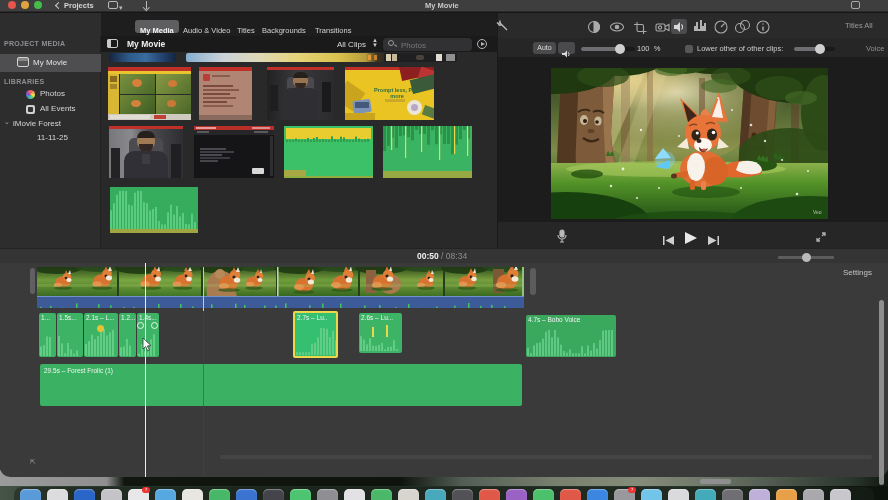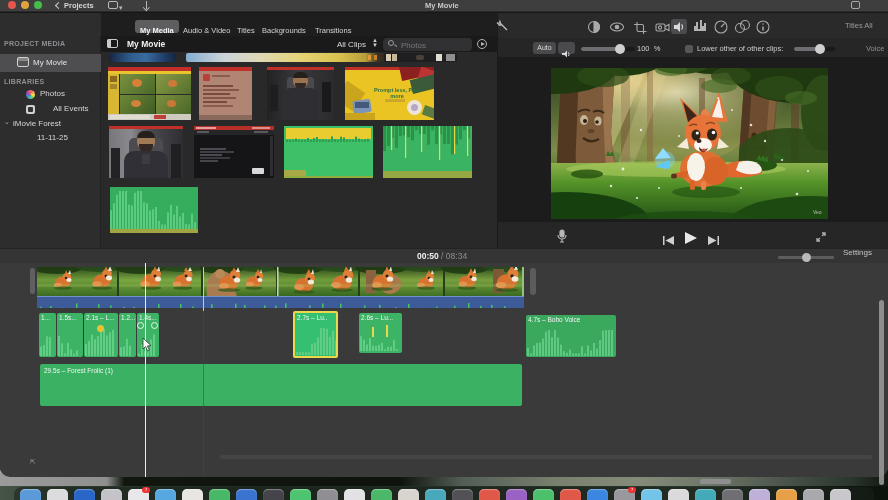--- a/index.html
+++ b/index.html
@@ -46,21 +46,21 @@
 </div>
 <div class="abs" style="left:0;top:54px;width:101px;height:18px;background:#4e4e51;"></div>
 <div class="abs" style="left:4px;top:40px;color:#8f8f93;font-size:7px;font-weight:bold;letter-spacing:.3px;">PROJECT MEDIA</div>
 <div class="abs" style="left:17px;top:57px;width:12px;height:10px;border:1.2px solid #d2d2d2;border-radius:2px;background:linear-gradient(180deg,#888 40%,#555 40%);"></div>
 <div class="abs" style="left:33px;top:58px;color:#e2e2e2;font-size:8px;">My Movie</div>
 <div class="abs" style="left:4px;top:78px;color:#8f8f93;font-size:7px;font-weight:bold;letter-spacing:.3px;">LIBRARIES</div>
 <div class="abs" style="left:26px;top:90px;width:9px;height:9px;border-radius:50%;background:conic-gradient(#e66 0 12%,#ea5 12% 25%,#ed4 25% 37%,#7c5 37% 50%,#4ba 50% 62%,#48c 62% 75%,#85c 75% 87%,#d59 87% 100%);"></div>
 <div class="abs" style="left:40px;top:89px;color:#d6d6d6;font-size:8px;">Photos</div>
 <div class="abs" style="left:26px;top:105px;width:9px;height:9px;border-radius:2px;background:#cfcfcf;"></div>
 <div class="abs" style="left:28px;top:107px;width:5px;height:5px;border-radius:1px;background:#333;"></div>
-<div class="abs" style="left:40px;top:104px;color:#d6d6d6;font-size:8px;margin-left:13px;">All Events</div>
+<div class="abs" style="left:40px;top:104px;color:#d6d6d6;font-size:8px;">All Events</div>
 <div class="abs" style="left:4px;top:118px;color:#a8a8a8;font-size:7px;">⌄</div>
 <div class="abs" style="left:13px;top:119px;color:#d6d6d6;font-size:8px;">iMovie Forest</div>
 <div class="abs" style="left:37px;top:133px;color:#d6d6d6;font-size:8px;">11-11-25</div>
 <div class="abs" style="left:101px;top:36px;width:396px;height:16px;background:#1a1a1b;"></div>
 <div class="abs" style="left:107px;top:39px;width:11px;height:9px;border:1.2px solid #c9c9c9;border-radius:2px;"></div>
 <div class="abs" style="left:107px;top:39px;width:4px;height:9px;background:#c9c9c9;border-radius:2px 0 0 2px;"></div>
 <div class="abs" style="left:127px;top:39px;color:#efefef;font-size:8.5px;font-weight:bold;">My Movie</div>
 <div class="abs" style="left:337px;top:40px;color:#dcdcdc;font-size:8px;font-weight:normal;">All Clips</div>
 <div class="abs" style="left:372px;top:38px;color:#c9c9c9;font-size:6px;line-height:5px;">▲<br>▼</div>
 <div class="abs" style="left:383px;top:38px;width:89px;height:13px;background:#313133;border-radius:4px;"></div>
@@ -467,21 +467,21 @@
     </svg></div>
 <div class="abs" style="left:815px;top:229px;width:12px;height:12px;"><svg width="12" height="12" viewBox="0 0 12 12" style="">
       <g stroke="#b0b0b0" stroke-width="1.3" fill="none">
         <path d="M7 2 h3 v3 M10 2 L7 5 M5 10 H2 V7 M2 10 L5 7"></path>
       </g>
     </svg></div>
 <div class="abs" style="left:0;top:248px;width:888px;height:15px;background:#343435;border-top:1px solid #232323;"></div>
 <div class="abs" style="left:417px;top:251px;font-size:8.5px;"><span style="color:#f0f0f0;font-weight:bold;">00:50</span><span style="color:#8e8e8e;"> / 08:34</span></div>
 <div class="abs" style="left:778px;top:256px;width:56px;height:2.5px;background:#5c5c5e;border-radius:1px;"></div>
 <div class="abs" style="left:802px;top:252.5px;width:9px;height:9px;background:#b9b9b9;border-radius:50%;"></div>
-<div class="abs" style="left:843px;top:248px;color:#c3c3c3;font-size:8px;">Settings</div>
+<div class="abs" style="left:843px;top:268px;color:#c3c3c3;font-size:8px;">Settings</div>
 <div class="abs" style="left:37px;top:267px;width:487px;height:29px;overflow:hidden;"><svg width="487" height="29" viewBox="0 0 487 29" style="">
       <rect width="487" height="29" fill="#23401a"></rect>
       <linearGradient id="fg0" x1="0" y1="0" x2="0" y2="1">
         <stop offset="0" stop-color="#2e4a1c"></stop>
         <stop offset="0.45" stop-color="#6f9c3a"></stop>
         <stop offset="1" stop-color="#3b6b22"></stop>
       </linearGradient>
       <rect x="0" y="0" width="80" height="29" fill="url(#fg0)"></rect>
       <ellipse cx="20" cy="1" rx="25" ry="6" fill="#1f3a12" opacity="0.9"></ellipse>
       <ellipse cx="62" cy="0" rx="23" ry="5" fill="#26471a" opacity="0.8"></ellipse>

